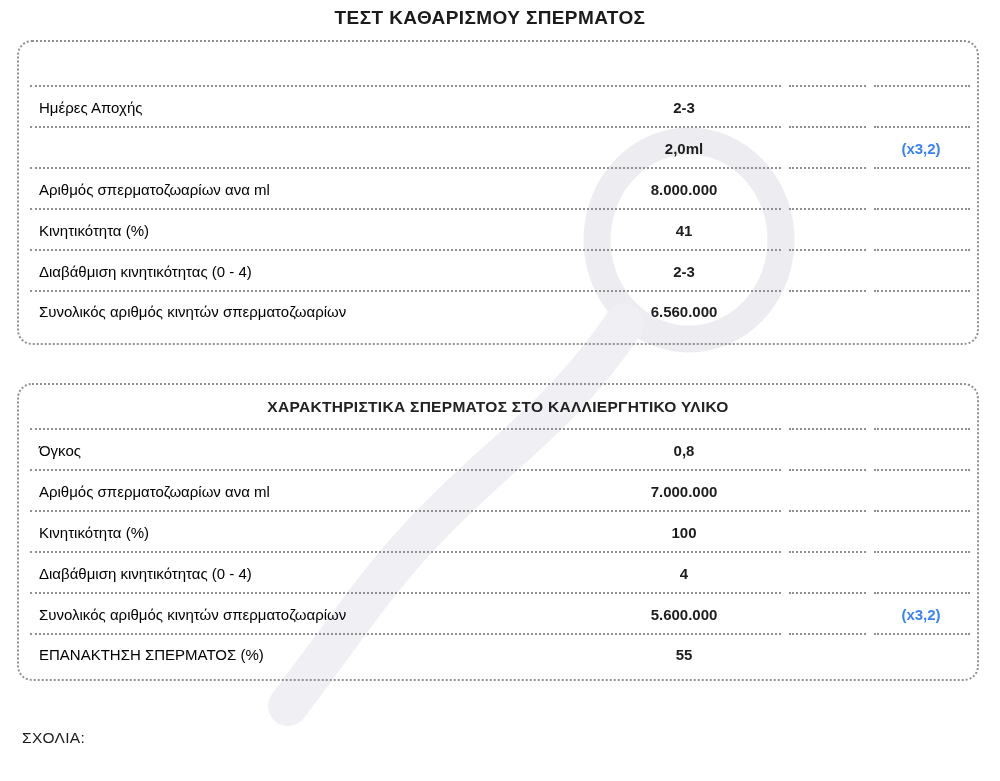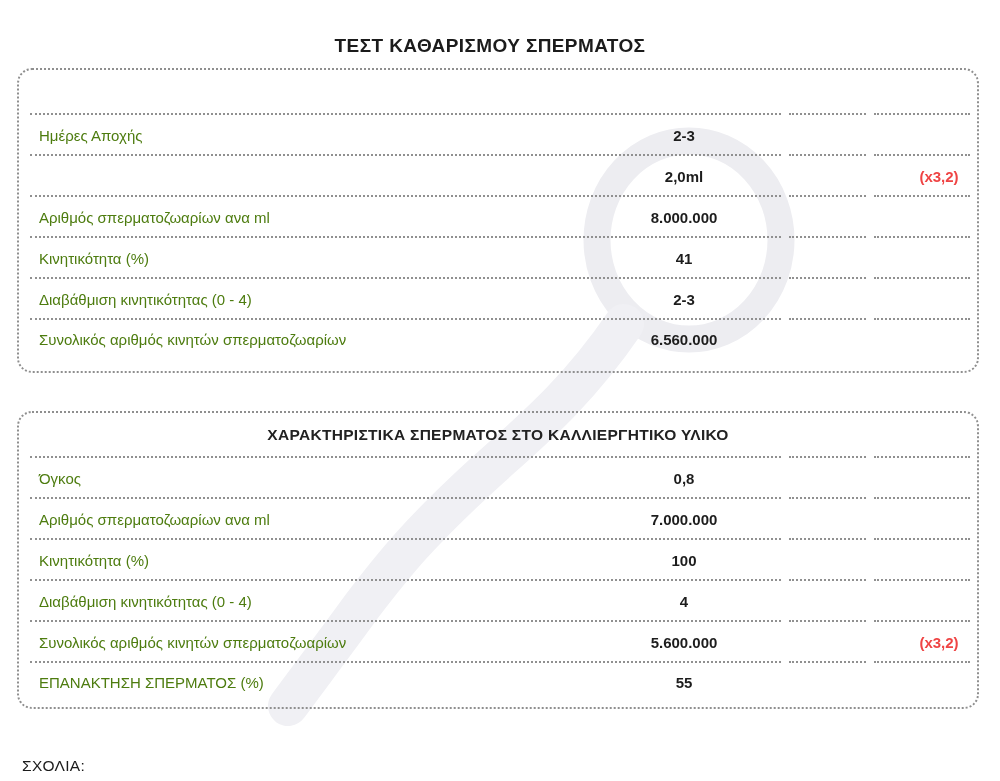--- a/index.html
+++ b/index.html
@@ -24,21 +24,20 @@
     left: 0; top: 0;
     width: 1000px; height: 781px;
     z-index: 0;
     pointer-events: none;
   }
   .content {
     position: absolute;
     left: 0; top: 0;
     width: 1000px; height: 620px;
     z-index: 1;
-    margin-top: 28px;
   }
   .doc-title {
     position: absolute;
     top: 7px;
     left: 0;
     width: 980px;
     text-align: center;
     font-size: 19px;
     font-weight: bold;
     letter-spacing: 0.4px;
@@ -82,35 +81,35 @@
 
   .cell {
     position: absolute;
     top: 50%;
     transform: translateY(-50%);
     font-size: 15px;
     white-space: nowrap;
   }
   .lbl {
     left: 20px;
-    color: #4d7c0f;
+    color: #000000;
   }
   .val {
     left: 372px;
     width: 586px;
     text-align: center;
     font-weight: bold;
     color: #1d1d1d;
   }
   .extra {
-    left: 872px;
+    left: 854px;
     width: 96px;
     text-align: center;
     font-weight: bold;
-    color: #ef4444;
+    color: #3b82f6;
   }
   
   .sep {
     position: absolute;
     bottom: -1px;
     left: 11px;
     width: 940px;
     height: 2px;
     display: flex;
     gap: 8px;

